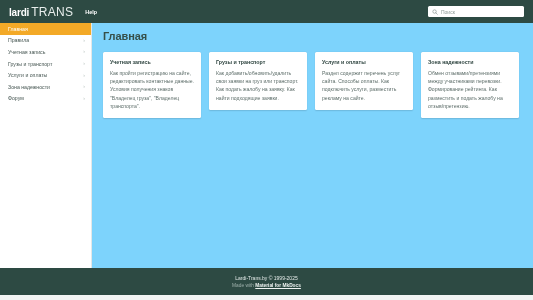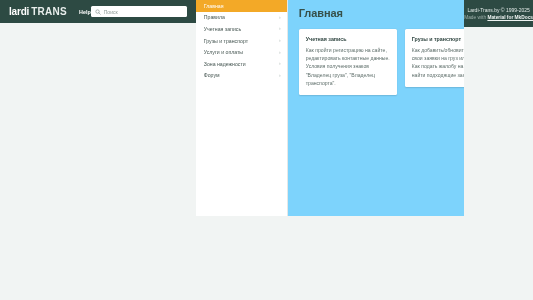--- a/index.html
+++ b/index.html
@@ -11,23 +11,23 @@
   }
   body {
     font-family: "Liberation Sans", sans-serif;
     background: #f1f4f3;
     color: #2c3f3c;
     font-size: 5.2px;
     -webkit-font-smoothing: antialiased;
   }
   #app {
     width: 533px;
-    height: 216px;
-    display: flex;
-    flex-direction: row;
+    height: 295px;
+    display: flex;
+    flex-direction: column;
     position: relative;
   }
 
   
   .header {
     height: 23px;
     background: #2d4a43;
     display: flex;
     align-items: center;
     padding: 0 9px 0 9px;
@@ -44,22 +44,22 @@
   }
   .logo-mark {
     color: #ffffff;
     font-size: 10px;
     font-weight: bold;
     letter-spacing: -0.2px;
     line-height: 1;
   }
   .logo-sub {
     color: #e8eeec;
-    font-size: 10px;
-    font-weight: 700;
+    font-size: 12px;
+    font-weight: 400;
     letter-spacing: 0.3px;
     line-height: 1;
   }
   .nav-link {
     color: #ffffff;
     font-size: 5.4px;
     font-weight: bold;
     cursor: pointer;
     white-space: nowrap;
   }

